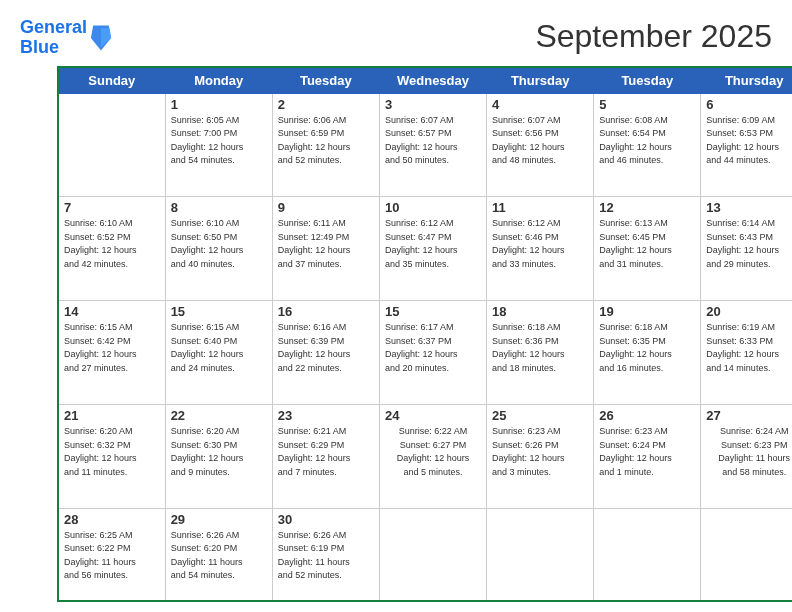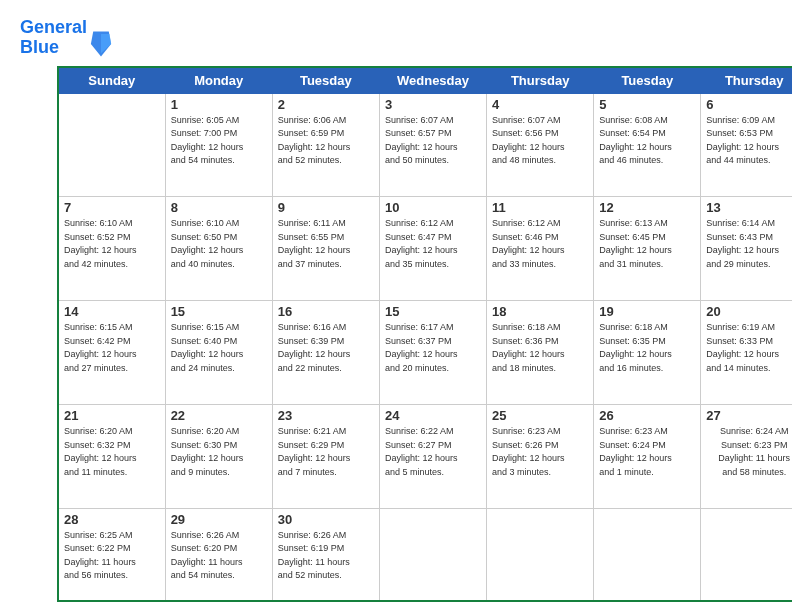--- a/index.html
+++ b/index.html
@@ -101,33 +101,34 @@
       height: 78px;
     }
   </style>
 </head>
 <body>
 
 <div class="page">
   <div class="header">
     <div class="logo">
       <div>
-        <div style="display:flex;align-items:flex-end;">
+        <div style="display:flex;align-items:center;">
           <div class="logo-text">
             <span>General</span><br>
             <span style="color:#1a73e8;">Blue</span>
           </div>
           <svg class="logo-icon" viewBox="0 0 30 36" fill="none" xmlns="http://www.w3.org/2000/svg">
             <polygon points="5,2 25,2 28,18 15,34 2,18" fill="#1a73e8" opacity="0.85"></polygon>
             <polygon points="15,5 26,5 28,18 15,30" fill="#4da6ff" opacity="0.7"></polygon>
           </svg>
         </div>
       </div>
     </div>
     <div class="title-block">
+      <div class="month-title">September 2025</div>
     </div>
   </div>
 
   <table class="calendar">
     <thead>
       <tr>
 
       <th>Sunday</th>
           <th>Monday</th>
           <th>Tuesday</th>
@@ -194,21 +195,21 @@
           <td>
             <span class="day-num">8</span>
             <div class="day-info" style="white-space: pre-line;">Sunrise: 6:10 AM
 Sunset: 6:50 PM
 Daylight: 12 hours
 and 40 minutes.</div>
           </td>
           <td>
             <span class="day-num">9</span>
             <div class="day-info" style="white-space: pre-line;">Sunrise: 6:11 AM
-Sunset: 6:55 PM
+Sunset: 12:49 PM
 Daylight: 12 hours
 and 37 minutes.</div>
           </td>
           <td>
             <span class="day-num">10</span>
             <div class="day-info" style="white-space: pre-line;">Sunrise: 6:12 AM
 Sunset: 6:47 PM
 Daylight: 12 hours
 and 35 minutes.</div>
           </td>
@@ -302,21 +303,21 @@
           </td>
           <td>
             <span class="day-num">23</span>
             <div class="day-info" style="white-space: pre-line;">Sunrise: 6:21 AM
 Sunset: 6:29 PM
 Daylight: 12 hours
 and 7 minutes.</div>
           </td>
           <td>
             <span class="day-num">24</span>
-            <div class="day-info" style="white-space: pre-line;">Sunrise: 6:22 AM
+            <div class="day-info" style="white-space: pre-line; text-align: center;">Sunrise: 6:22 AM
 Sunset: 6:27 PM
 Daylight: 12 hours
 and 5 minutes.</div>
           </td>
           <td>
             <span class="day-num">25</span>
             <div class="day-info" style="white-space: pre-line;">Sunrise: 6:23 AM
 Sunset: 6:26 PM
 Daylight: 12 hours
 and 3 minutes.</div>

